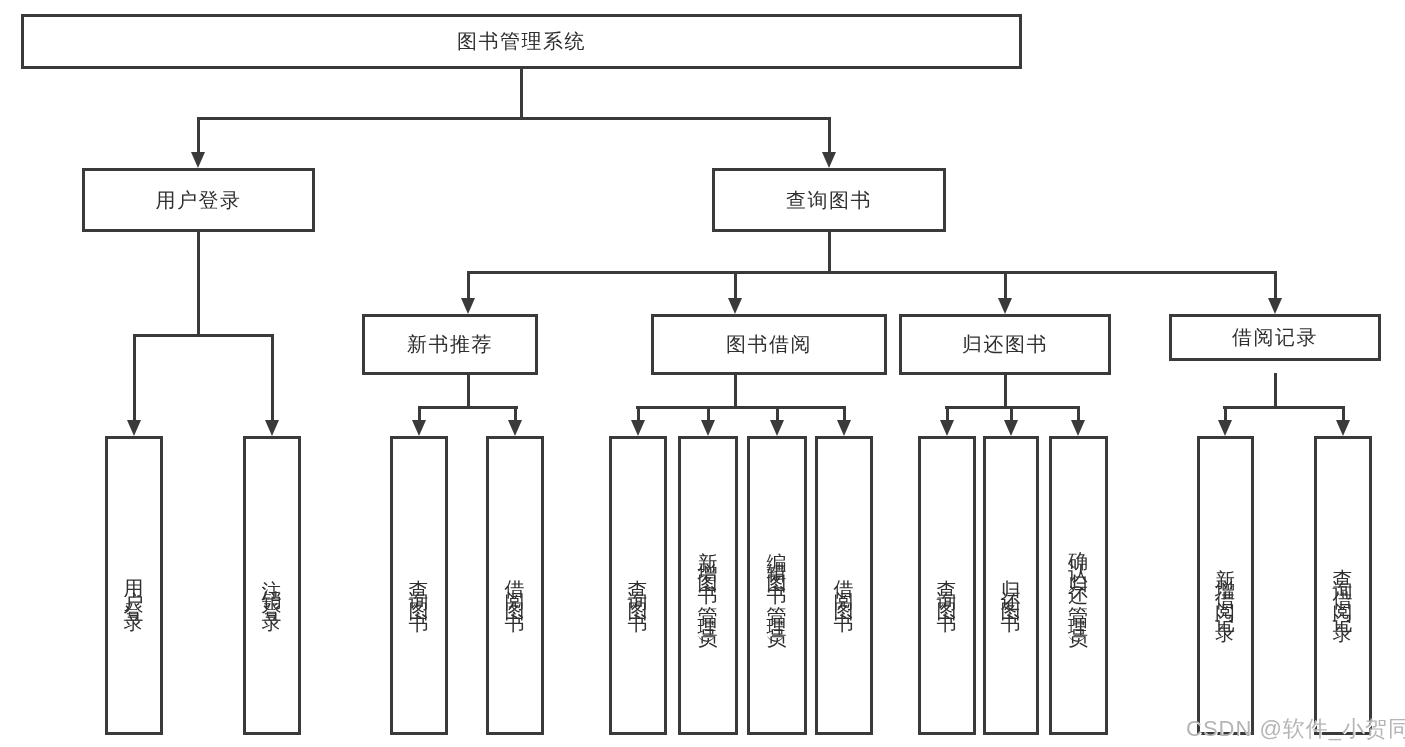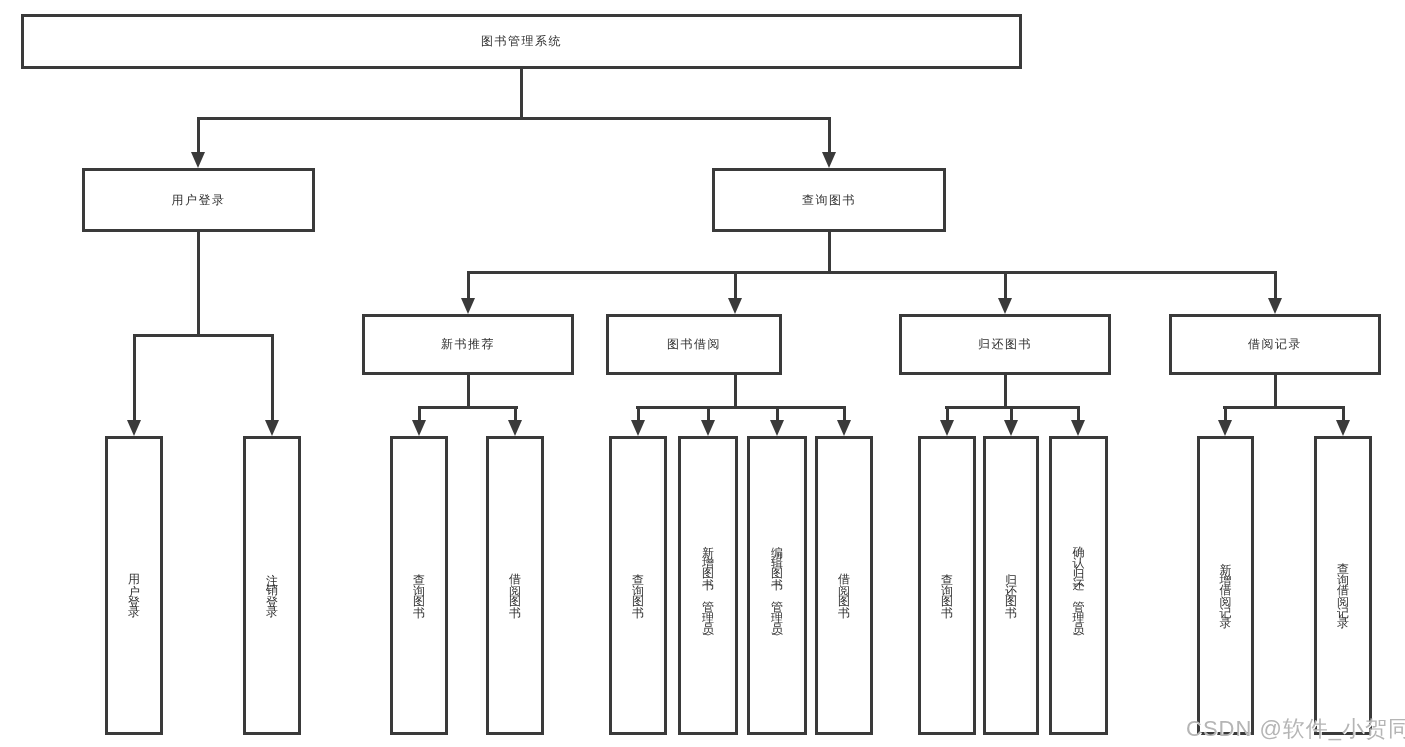--- a/index.html
+++ b/index.html
@@ -1,19 +1,19 @@
 <!DOCTYPE html>
 <html><head>
 <meta charset="utf-8">
 <style>
   html,body{margin:0;padding:0;background:#fff;}
   .canvas{position:relative;width:1405px;height:747px;background:#ffffff;
           font-family:"Liberation Sans",sans-serif;overflow:hidden;}
   .node{position:absolute;box-sizing:border-box;border:3px solid #3a3a3a;background:#fff;
-        display:flex;align-items:center;justify-content:center;color:#2f2f2f;font-size:12px;}
+        display:flex;align-items:center;justify-content:center;color:#2f2f2f;font-size:20px;}
   .node .lbl{letter-spacing:1.5px;white-space:nowrap;}
   .leaf .lbl{writing-mode:vertical-rl;text-orientation:mixed;letter-spacing:11px;
              line-height:1;white-space:nowrap;}
   .vl{position:absolute;width:3px;background:#3a3a3a;}
   .hl{position:absolute;height:3px;background:#3a3a3a;}
   .ar{position:absolute;width:0;height:0;border-left:7px solid transparent;
       border-right:7px solid transparent;border-top:16px solid #3a3a3a;}
   .wm{position:absolute;left:1186px;top:714px;color:#b5b5b5;font-size:22px;
       letter-spacing:1px;z-index:5;white-space:nowrap;text-shadow:1px 1px 0 #fff;}
 </style>
@@ -27,33 +27,33 @@
   </div>
 
   <div class="node" style="left:82px;top:168px;width:233px;height:64px">
     <span class="lbl">用户登录</span>
   </div>
 
   <div class="node" style="left:712px;top:168px;width:234px;height:64px">
     <span class="lbl">查询图书</span>
   </div>
 
-  <div class="node" style="left:362px;top:314px;width:212px;height:61px">
+  <div class="node" style="left:362px;top:314px;width:176px;height:61px">
     <span class="lbl">新书推荐</span>
   </div>
 
-  <div class="node" style="left:606px;top:314px;width:176px;height:61px">
+  <div class="node" style="left:651px;top:314px;width:236px;height:61px">
     <span class="lbl">图书借阅</span>
   </div>
 
   <div class="node" style="left:899px;top:314px;width:212px;height:61px">
     <span class="lbl">归还图书</span>
   </div>
 
-  <div class="node" style="left:1169px;top:314px;width:212px;height:61px">
+  <div class="node" style="left:1169px;top:314px;width:212px;height:47px">
     <span class="lbl">借阅记录</span>
   </div>
 
   <div class="node leaf" style="left:105px;top:436px;width:58px;height:299px">
     <span class="lbl">用户登录</span>
   </div>
 
   <div class="node leaf" style="left:243px;top:436px;width:58px;height:299px">
     <span class="lbl">注销登录</span>
   </div>

